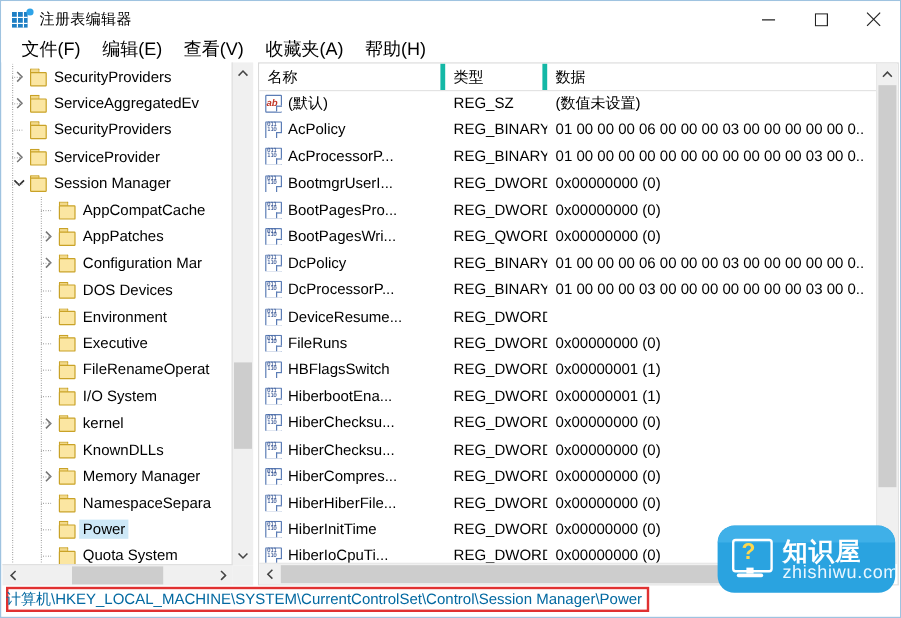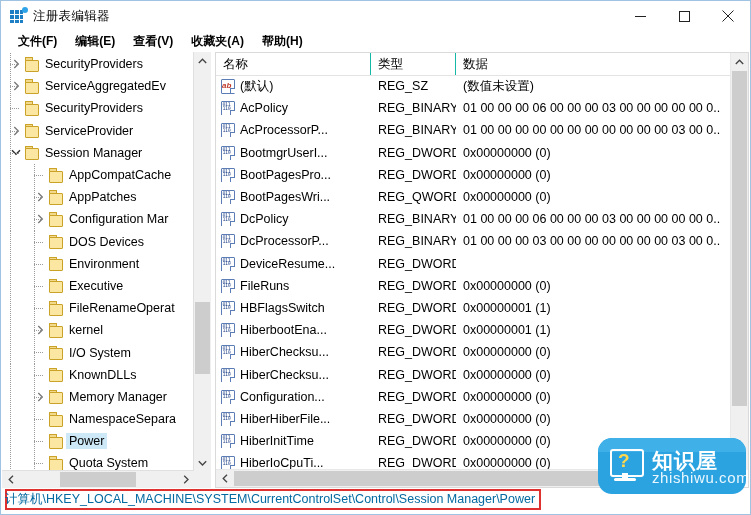--- a/index.html
+++ b/index.html
@@ -40,21 +40,21 @@
     position:absolute;right:-2px;top:-1px;width:6px;height:6px;background:#2ea3e8;
     border-radius:50%;z-index:3;
   }
   .title-text{font-size:12.5px;color:#000;letter-spacing:.3px;}
   .winbtns{position:absolute;right:0;top:0;display:flex;height:30px;}
   .winbtn{width:44px;height:30px;display:flex;align-items:center;justify-content:center;}
   .winbtn svg{display:block;}
 
   
   .menubar{height:21px;display:flex;align-items:center;padding-left:8px;background:#fff;}
-  .menuitem{padding:1px 9px;font-size:12px;color:#000;white-space:nowrap;font-weight:bold;}
+  .menuitem{padding:1px 9px;font-size:15px;color:#000;white-space:nowrap;}
 
   
   .content{
     position:absolute;left:1px;top:51px;right:1px;bottom:26px;display:flex;
     background:#fff;
   }
 
   
   .treepane{
     position:relative;width:209px;flex:0 0 209px;background:#fff;
@@ -119,21 +119,21 @@
   .listpane{
     position:relative;flex:1 1 auto;background:#fff;border:1px solid #dadada;
     box-sizing:border-box;overflow:hidden;
   }
   .lheader{
     height:22px;display:flex;border-bottom:1px solid #e3e3e3;background:#fff;
     position:relative;
   }
   .lh{
     font-size:12.5px;color:#000;display:flex;align-items:center;padding-left:7px;
-    box-sizing:border-box;border-right:1px solid #14b8a6;
+    box-sizing:border-box;border-right:4px solid #14b8a6;
   }
   .lh.c1{width:155px;flex:0 0 155px;}
   .lh.c2{width:85px;flex:0 0 85px;}
   .lh.c3{flex:1 1 auto;border-right:none;}
   .lrows{position:absolute;left:0;right:17px;top:22px;bottom:17px;overflow:hidden;}
   .lrow{height:22.2px;display:flex;align-items:center;white-space:nowrap;}
   .c-name{width:155px;flex:0 0 155px;display:flex;align-items:center;padding-left:5px;box-sizing:border-box;overflow:hidden;}
   .c-type{width:85px;flex:0 0 85px;padding-left:7px;box-sizing:border-box;overflow:hidden;}
   .c-data{flex:1 1 auto;padding-left:7px;box-sizing:border-box;overflow:hidden;}
   .vicon{width:14px;height:14px;flex:0 0 14px;margin-right:5px;position:relative;}
@@ -416,42 +416,42 @@
                 <div class="tab"></div>
                 <div class="body"></div>
               </div>
               <span class="tlabel">FileRenameOperat</span>
             </div>
             <div class="trow">
               <div class="dots" style="left: 8px;"></div>
               <div class="dots" style="left: 32px;"></div>
               <div class="elbow" style="left: 32px; width: 9px; top: 11px;"></div>
               <div class="tw-indent" style="width: 30px;"></div>
+              <div class="twisty"></div>
+              <div class="folder">
+                <div class="tab"></div>
+                <div class="body"></div>
+              </div>
+              <span class="tlabel">I/O System</span>
+            </div>
+            <div class="trow">
+              <div class="dots" style="left: 8px;"></div>
+              <div class="dots" style="left: 32px;"></div>
+              <div class="elbow" style="left: 32px; width: 9px; top: 11px;"></div>
+              <div class="tw-indent" style="width: 30px;"></div>
               <div class="twisty">
                 <svg width="7" height="10" viewBox="0 0 7 10">
                   <polyline points="1.3,1 5.3,5 1.3,9" fill="none" stroke="#767676" stroke-width="1.3"></polyline>
                 </svg>
               </div>
               <div class="folder">
                 <div class="tab"></div>
                 <div class="body"></div>
               </div>
               <span class="tlabel">kernel</span>
-            </div>
-            <div class="trow">
-              <div class="dots" style="left: 8px;"></div>
-              <div class="dots" style="left: 32px;"></div>
-              <div class="elbow" style="left: 32px; width: 9px; top: 11px;"></div>
-              <div class="tw-indent" style="width: 30px;"></div>
-              <div class="twisty"></div>
-              <div class="folder">
-                <div class="tab"></div>
-                <div class="body"></div>
-              </div>
-              <span class="tlabel">I/O System</span>
             </div>
             <div class="trow">
               <div class="dots" style="left: 8px;"></div>
               <div class="dots" style="left: 32px;"></div>
               <div class="elbow" style="left: 32px; width: 9px; top: 11px;"></div>
               <div class="tw-indent" style="width: 30px;"></div>
               <div class="twisty"></div>
               <div class="folder">
                 <div class="tab"></div>
                 <div class="body"></div>
@@ -720,21 +720,21 @@
             <div class="c-type cell-txt">REG_DWORD</div>
             <div class="c-data cell-txt">0x00000000 (0)</div>
           </div>
           <div class="lrow">
             <div class="c-name">
               <div class="vicon bin">
                 <div class="sheet"></div>
                 <div class="bits">011<br>110</div>
                 <div class="fold"></div>
               </div>
-              <span class="cell-txt">Configuration...</span>
+              <span class="cell-txt">HiberCompres...</span>
             </div>
             <div class="c-type cell-txt">REG_DWORD</div>
             <div class="c-data cell-txt">0x00000000 (0)</div>
           </div>
           <div class="lrow">
             <div class="c-name">
               <div class="vicon bin">
                 <div class="sheet"></div>
                 <div class="bits">011<br>110</div>
                 <div class="fold"></div>

